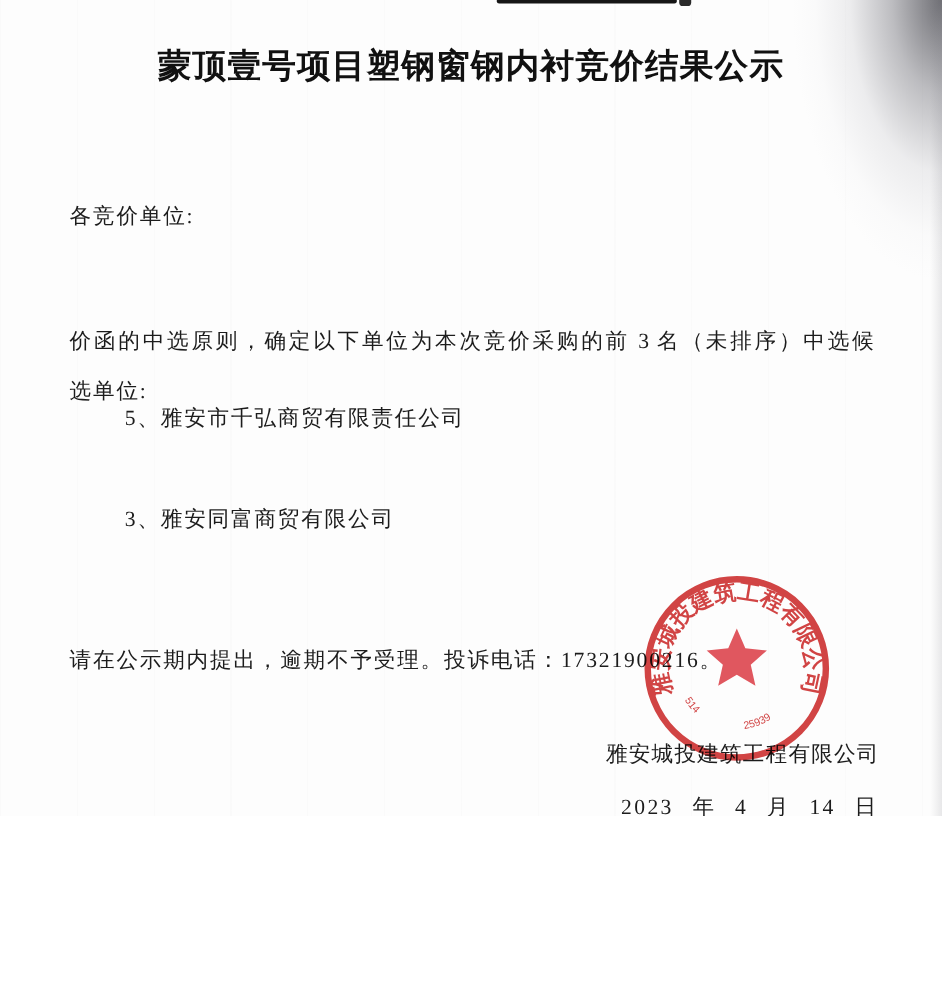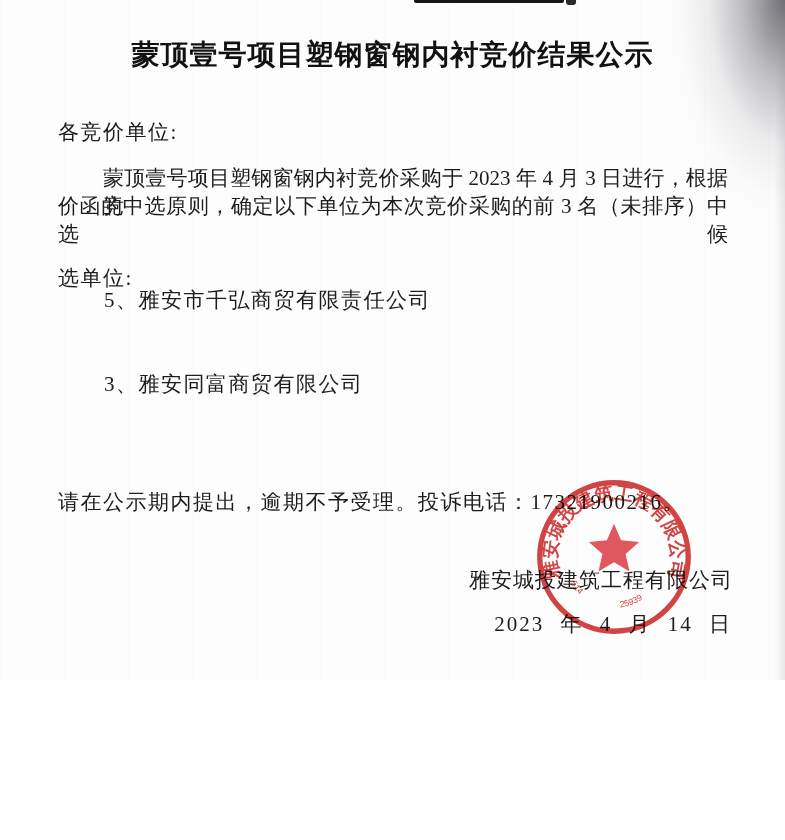--- a/index.html
+++ b/index.html
@@ -50,37 +50,37 @@
     pointer-events: none;
   }
   .edge-shade-right {
     position: absolute;
     right: 0; top: 0;
     width: 10px; height: 840px;
     background: linear-gradient(to left, rgba(120,120,128,0.16), transparent);
     pointer-events: none;
   }
 
-  .line { position: absolute; font-size: 21px; line-height: 28px; letter-spacing: 1.5px; }
+  .line { position: absolute; font-size: 18px; line-height: 28px; letter-spacing: 1.5px; margin-top: 48px; }
   .just  { text-align: justify; text-align-last: justify; letter-spacing: 0; }
 
   .doc-title {
     position: absolute;
     left: 0; right: 0; top: 36px;
     text-align: center;
     font-family: "Liberation Sans", "DejaVu Sans", sans-serif;
     font-weight: 700;
     font-size: 28px;
     letter-spacing: 1px;
     color: #111;
   }
 
   .salutation { left: 58px; top: 118px; }
   .p1l1 { left: 103px; right: 57px; top: 164px; }
-  .p1l2 { left: 58px;  right: 57px; top: 192px; }
+  .p1l2 { left: 58px;  right: 57px; top: 222px; }
   .p1l3 { left: 58px;  top: 264px; }
 
   .bidder-1 { left: 104px; top: 286px; }
   .bidder-2 { left: 104px; top: 328px; }
   .bidder-3 { left: 104px; top: 370px; }
 
   .p2l1 { left: 103px; right: 55px; top: 446px; }
   .p2l2 { left: 58px;  top: 488px; }
 
   .sig-company { right: 52px; top: 566px; letter-spacing: 1px; }
@@ -101,21 +101,20 @@
 
   <div class="streak-top"></div>
   <div class="streak-top-dot"></div>
   <div class="corner-shade"></div>
   <div class="edge-shade-right"></div>
 
   <div class="doc-title">蒙顶壹号项目塑钢窗钢内衬竞价结果公示</div>
 
   <div class="line salutation">各竞价单位:</div>
 
-  <div class="line just p1l1">蒙顶壹号项目塑钢窗钢内衬竞价采购于 2023 年 4 月 3 日进行，根据竞</div>
   <div class="line just p1l2">价函的中选原则，确定以下单位为本次竞价采购的前 3 名（未排序）中选候</div>
   <div class="line p1l3">选单位:</div>
 
   <div class="line bidder-1">5、雅安市千弘商贸有限责任公司</div>
   <div class="line bidder-3">3、雅安同富商贸有限公司</div>
 
   <div class="line p2l2">请在公示期内提出，逾期不予受理。投诉电话：17321900216。</div>
 
   <div class="line sig-company">雅安城投建筑工程有限公司</div>
   <div class="line sig-date">2023 年 4 月 14 日</div>

